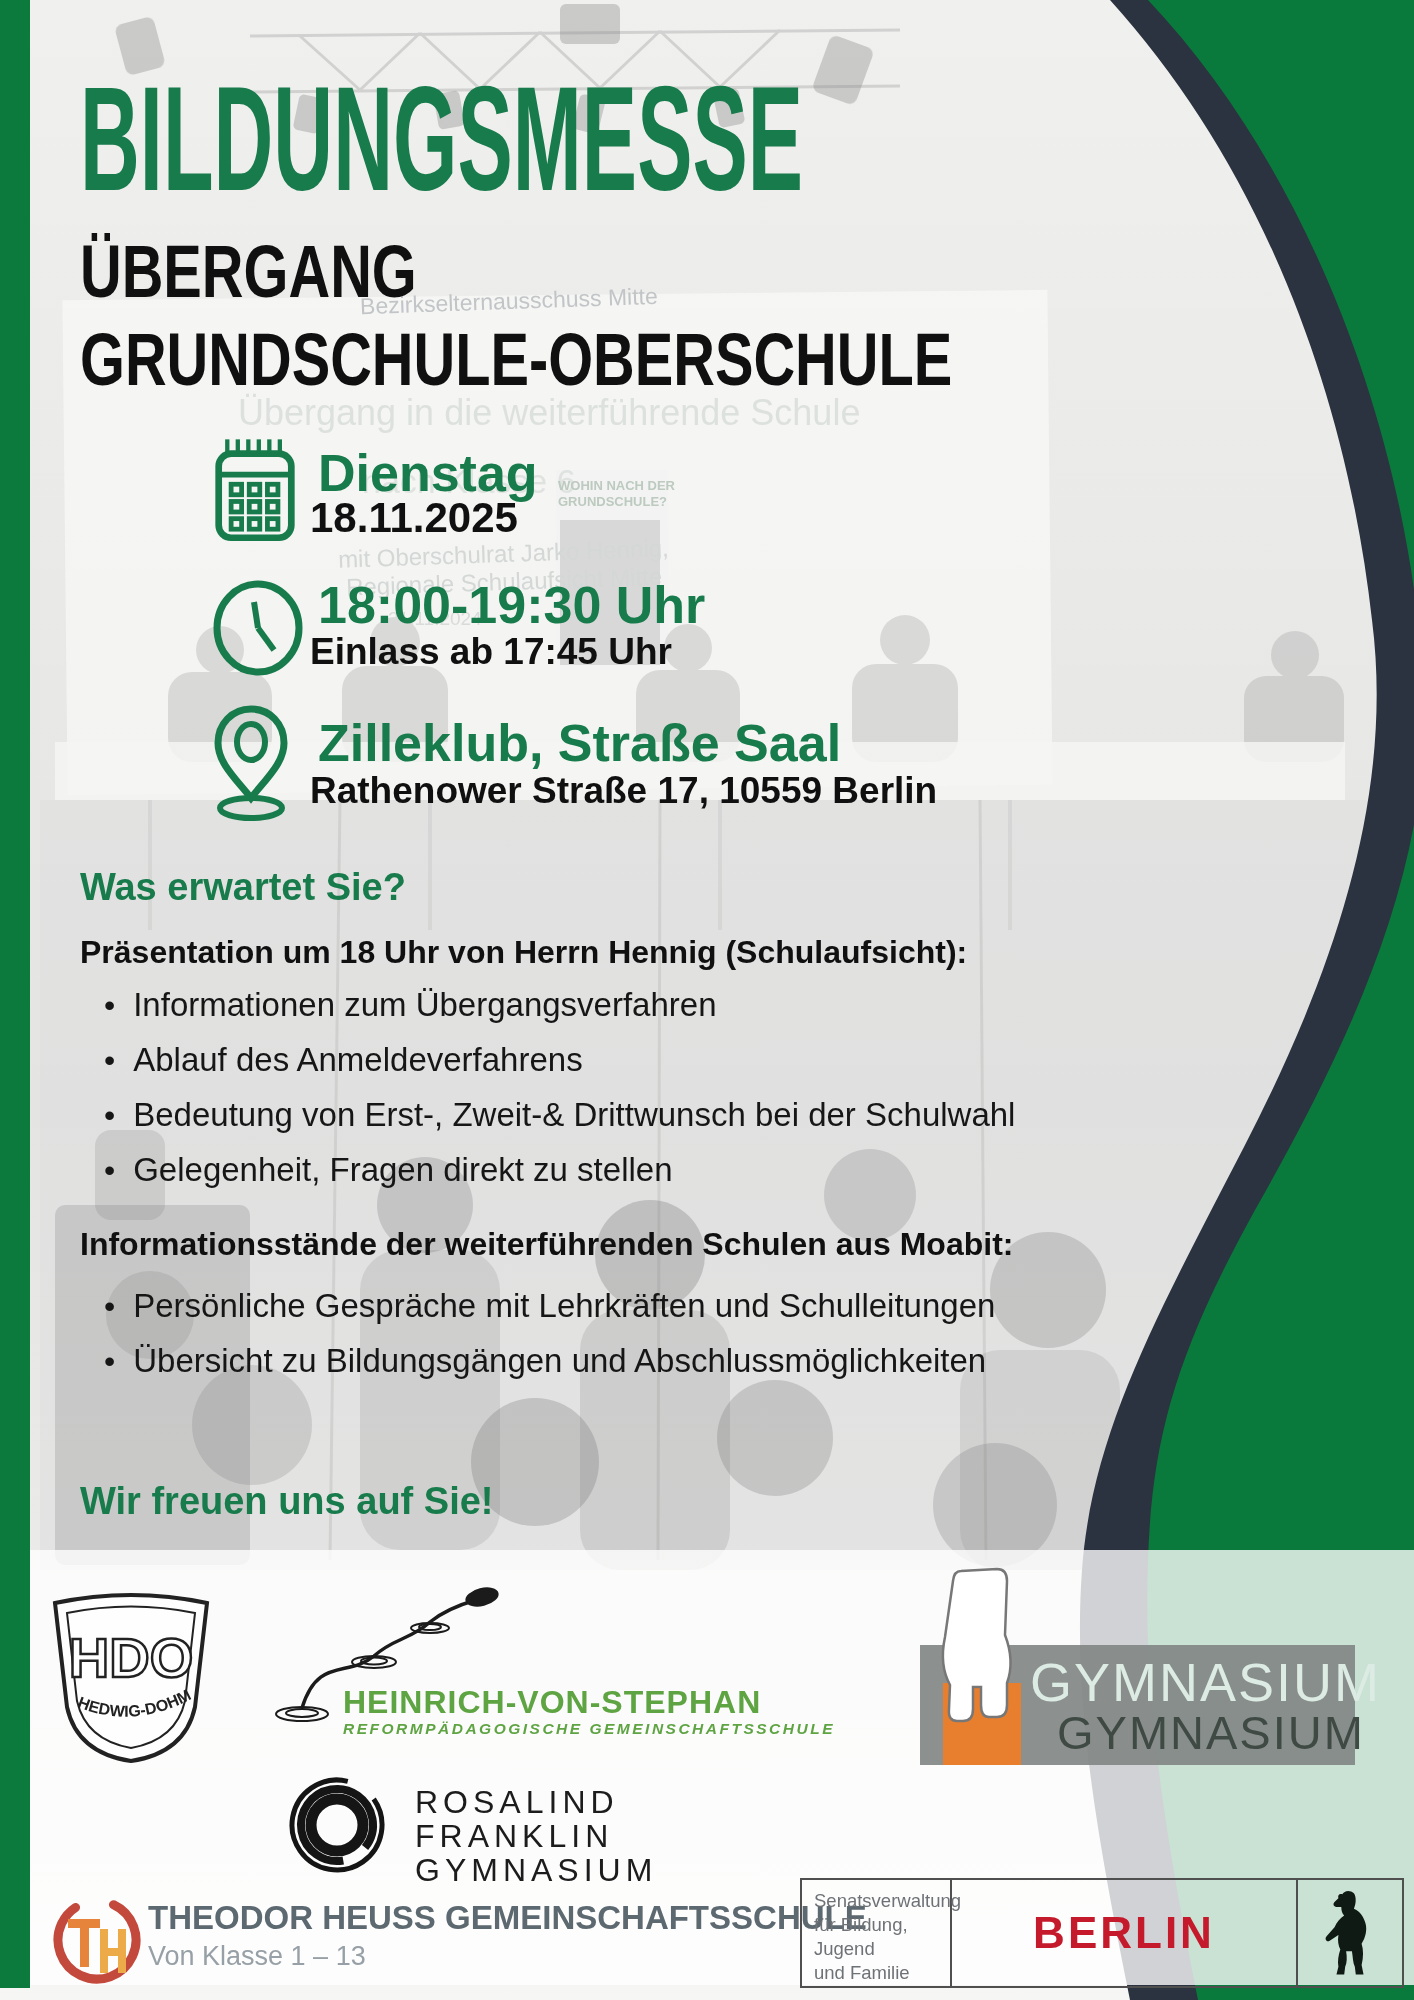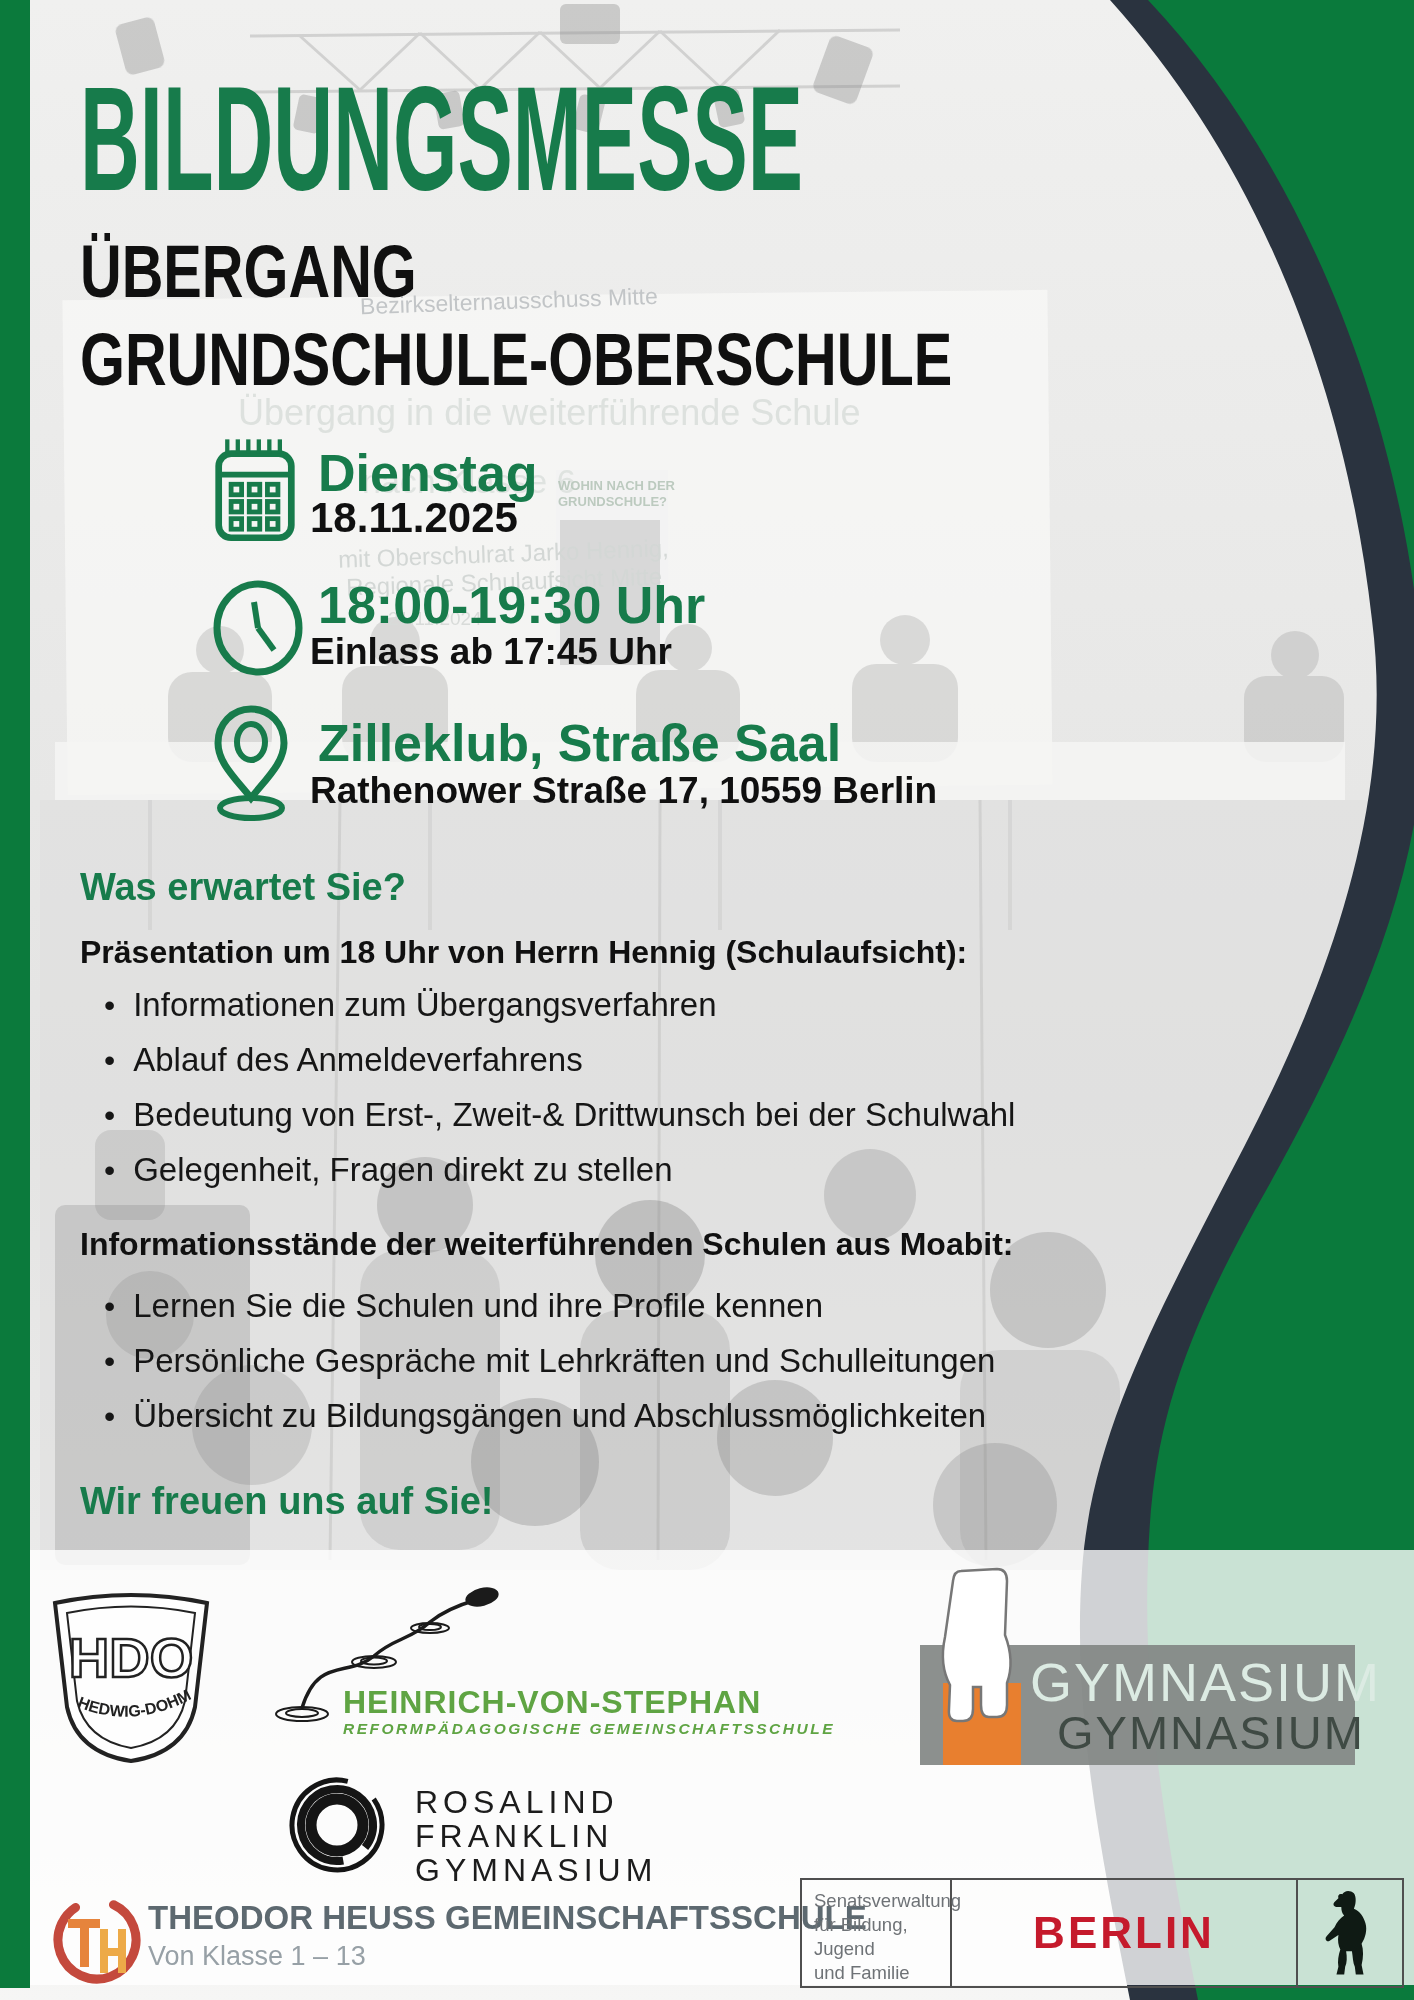--- a/index.html
+++ b/index.html
@@ -212,21 +212,20 @@
   <div class="lead" style="top:934px">Präsentation um 18 Uhr von Herrn Hennig (Schulaufsicht):</div>
   <ul class="blist" style="top:977px">
     <li>Informationen zum Übergangsverfahren</li>
     <li>Ablauf des Anmeldeverfahrens</li>
     <li>Bedeutung von Erst-, Zweit-&amp; Drittwunsch bei der Schulwahl</li>
     <li>Gelegenheit, Fragen direkt zu stellen</li>
   </ul>
 
   <div class="lead" style="top:1226px">Informationsstände der weiterführenden Schulen aus Moabit:</div>
   <ul class="blist" style="top:1278px">
-    <li>Lernen Sie die Schulen und ihre Profile kennen</li>
     <li>Persönliche Gespräche mit Lehrkräften und Schulleitungen</li>
     <li>Übersicht zu Bildungsgängen und Abschlussmöglichkeiten</li>
   </ul>
 
   <div class="h-green" style="top:1480px">Wir freuen uns auf Sie!</div>
 
   <div class="abs footer-band"></div>
 
   <svg class="abs" style="left:45px;top:1585px" width="172" height="182" viewBox="0 0 172 182">
     <path d="M10,18 Q86,2 162,18 L150,122 Q140,168 86,176 Q32,168 22,122 Z" fill="rgba(255,255,255,.65)" stroke="#222" stroke-width="4"></path>

